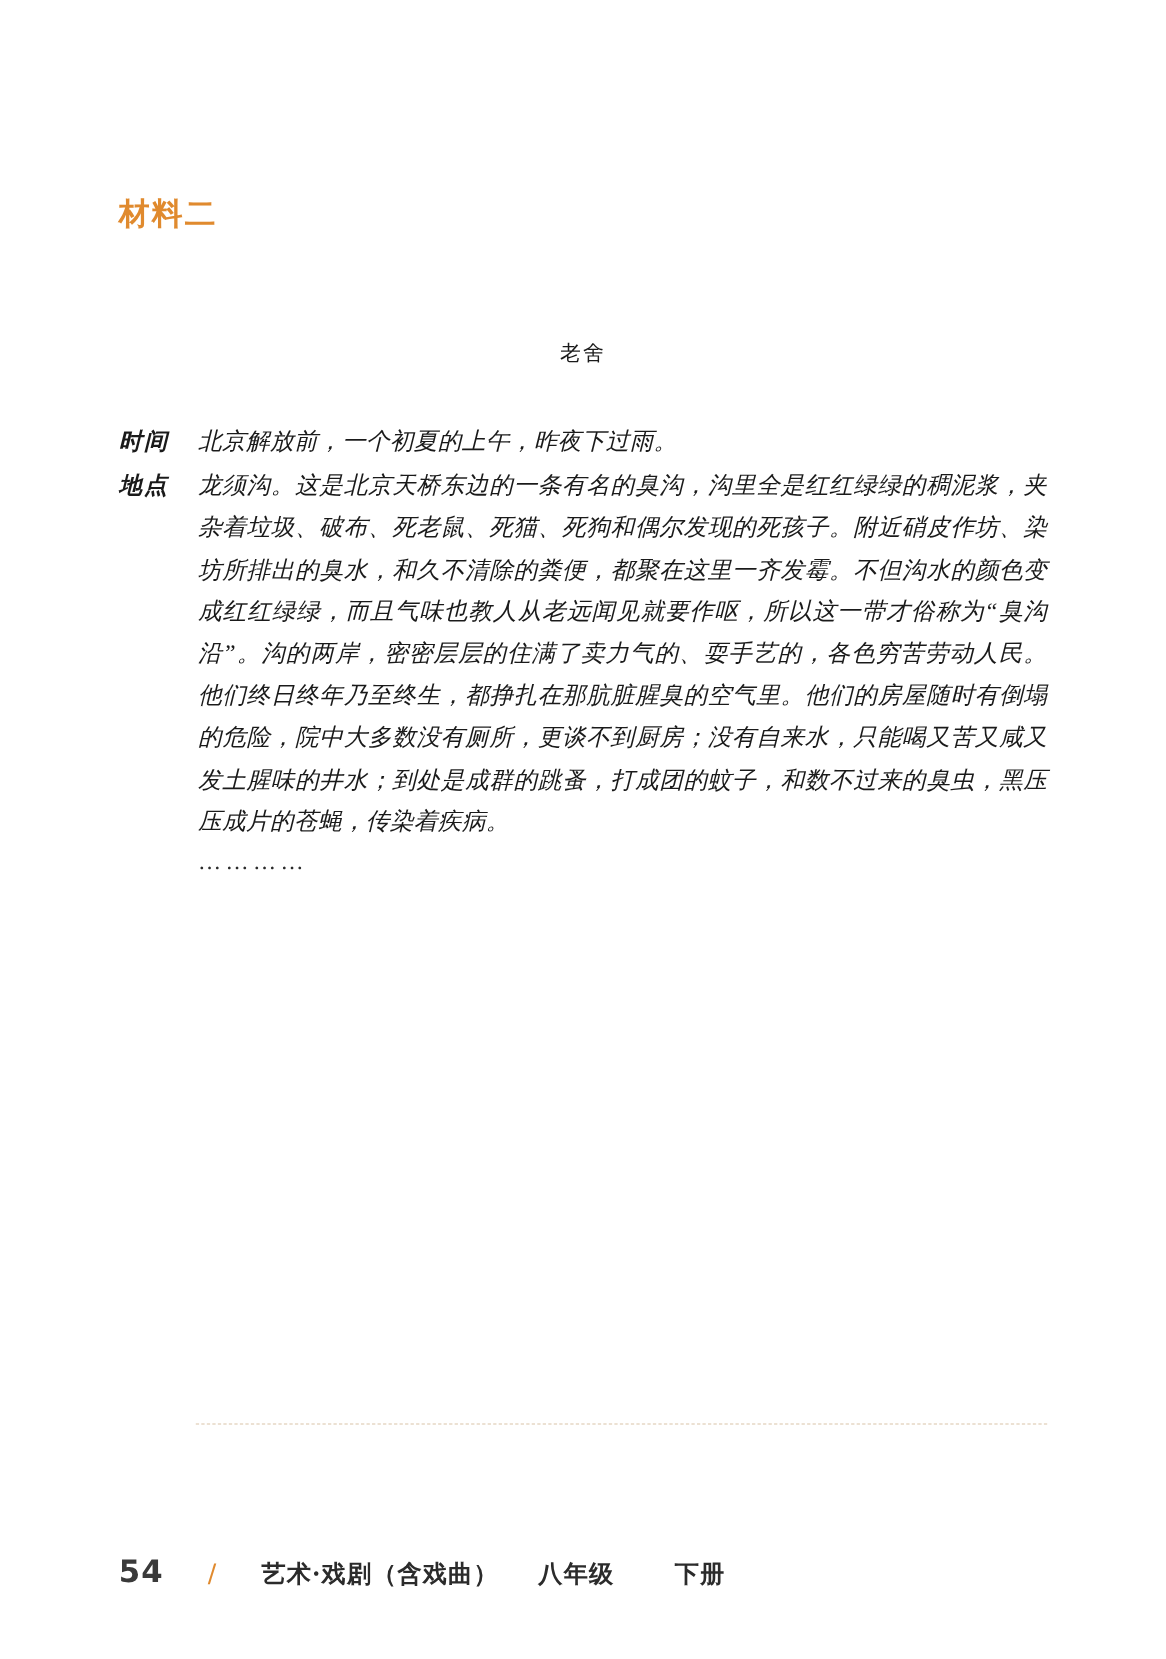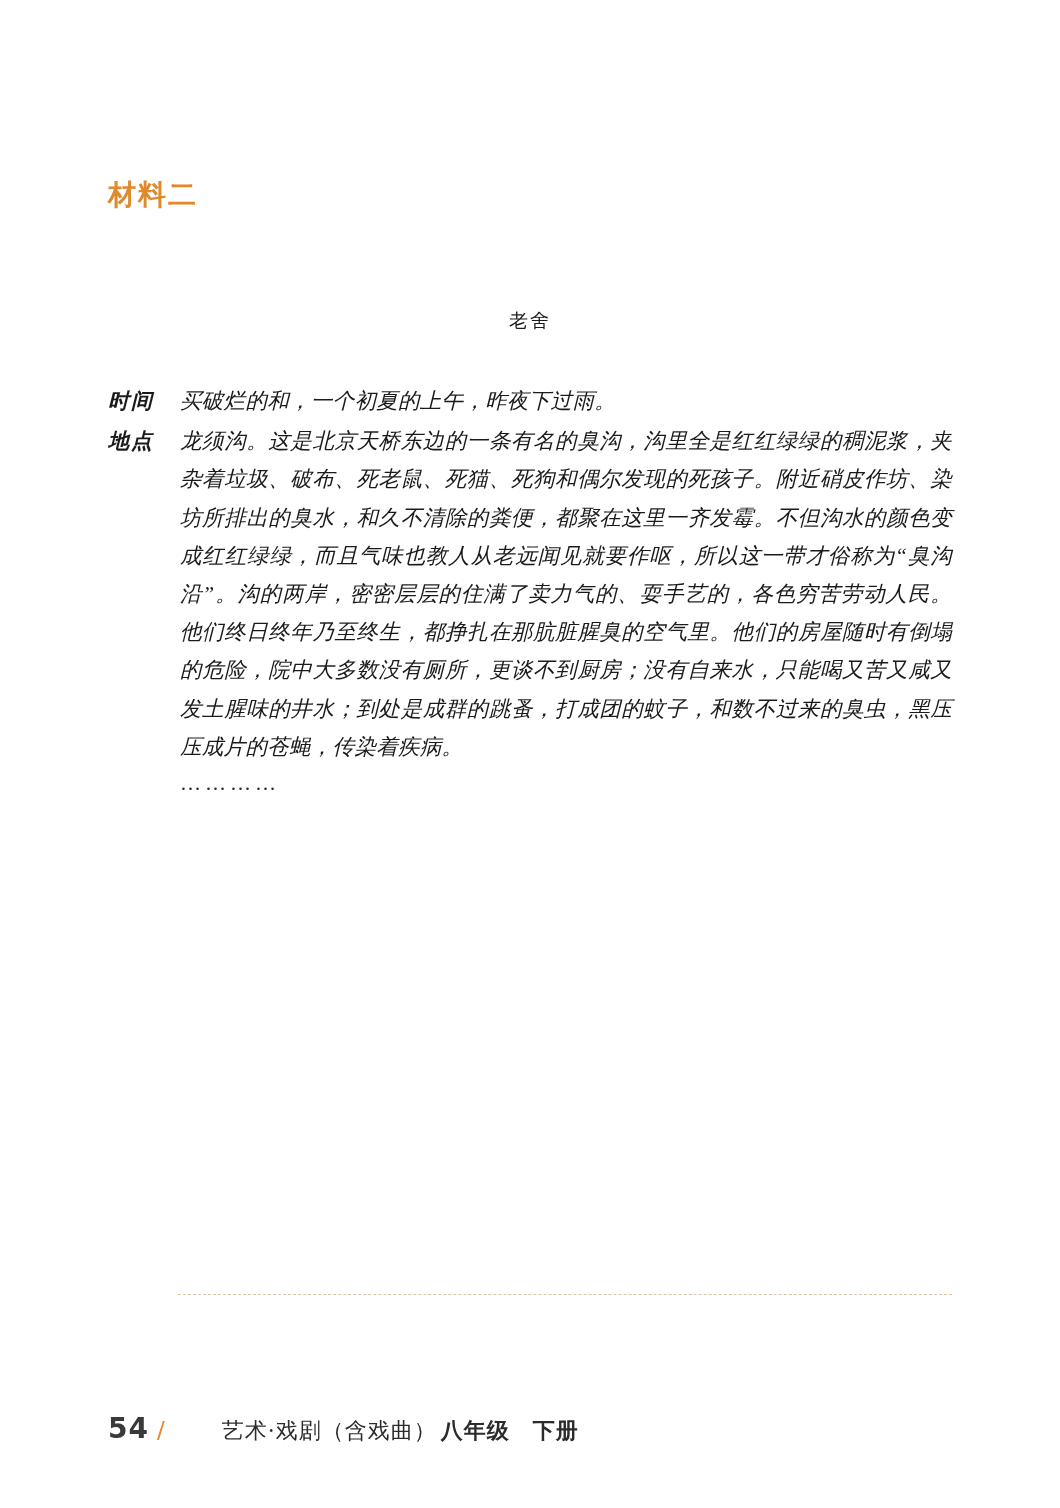--- a/index.html
+++ b/index.html
@@ -126,37 +126,37 @@
   .footer {
     position: absolute;
     left: 108px;
     top: 1412px;
     font-size: 21px;
     font-family: "DejaVu Sans", "Liberation Sans", sans-serif;
     color: #2b2b2b;
     letter-spacing: 1px;
     display: flex;
     align-items: baseline;
+    gap: 32px;
   }
   .footer .pagenum {
     font-size: 28px;
     font-weight: bold;
     color: #3a3a3a;
     margin-right: 8px;
   }
   .footer .slash {
     color: #e08a2e;
     font-size: 23px;
     margin-right: 8px;
   }
   .footer .subject {
-    font-weight: normal;
+    font-weight: bold;
     font-size: 22px;
     font-family: "DejaVu Serif", "Liberation Serif", serif;
-    margin-left: 48px;
   }
   .footer .grade {
     font-weight: bold;
     font-size: 22px;
     margin-left: 4px;
     font-family: "DejaVu Serif", "Liberation Serif", serif;
   }
   .footer .volume {
     font-weight: bold;
     font-size: 22px;
@@ -171,21 +171,21 @@
 
   <div class="section-title">材料二</div>
 
 
   <div class="author">老舍</div>
 
   <div class="body-area">
 
     <div class="entry">
       <div class="entry-label">时间</div>
-      <div class="entry-text">买破烂的和，一个初夏的上午，昨夜下过雨。</div>
+      <div class="entry-text">北京解放前，一个初夏的上午，昨夜下过雨。</div>
     </div>
 
     <div class="entry">
       <div class="entry-label">地点</div>
       <div class="entry-text">龙须沟。这是北京天桥东边的一条有名的臭沟，沟里全是红红绿绿的稠泥浆，夹杂着垃圾、破布、死老鼠、死猫、死狗和偶尔发现的死孩子。附近硝皮作坊、染坊所排出的臭水，和久不清除的粪便，都聚在这里一齐发霉。不但沟水的颜色变成红红绿绿，而且气味也教人从老远闻见就要作呕，所以这一带才俗称为“臭沟沿”。沟的两岸，密密层层的住满了卖力气的、耍手艺的，各色穷苦劳动人民。他们终日终年乃至终生，都挣扎在那肮脏腥臭的空气里。他们的房屋随时有倒塌的危险，院中大多数没有厕所，更谈不到厨房；没有自来水，只能喝又苦又咸又发土腥味的井水；到处是成群的跳蚤，打成团的蚊子，和数不过来的臭虫，黑压压成片的苍蝇，传染着疾病。</div>
     </div>
 
     <div class="dots">…………</div>
 
     <div class="block-gap"></div>

